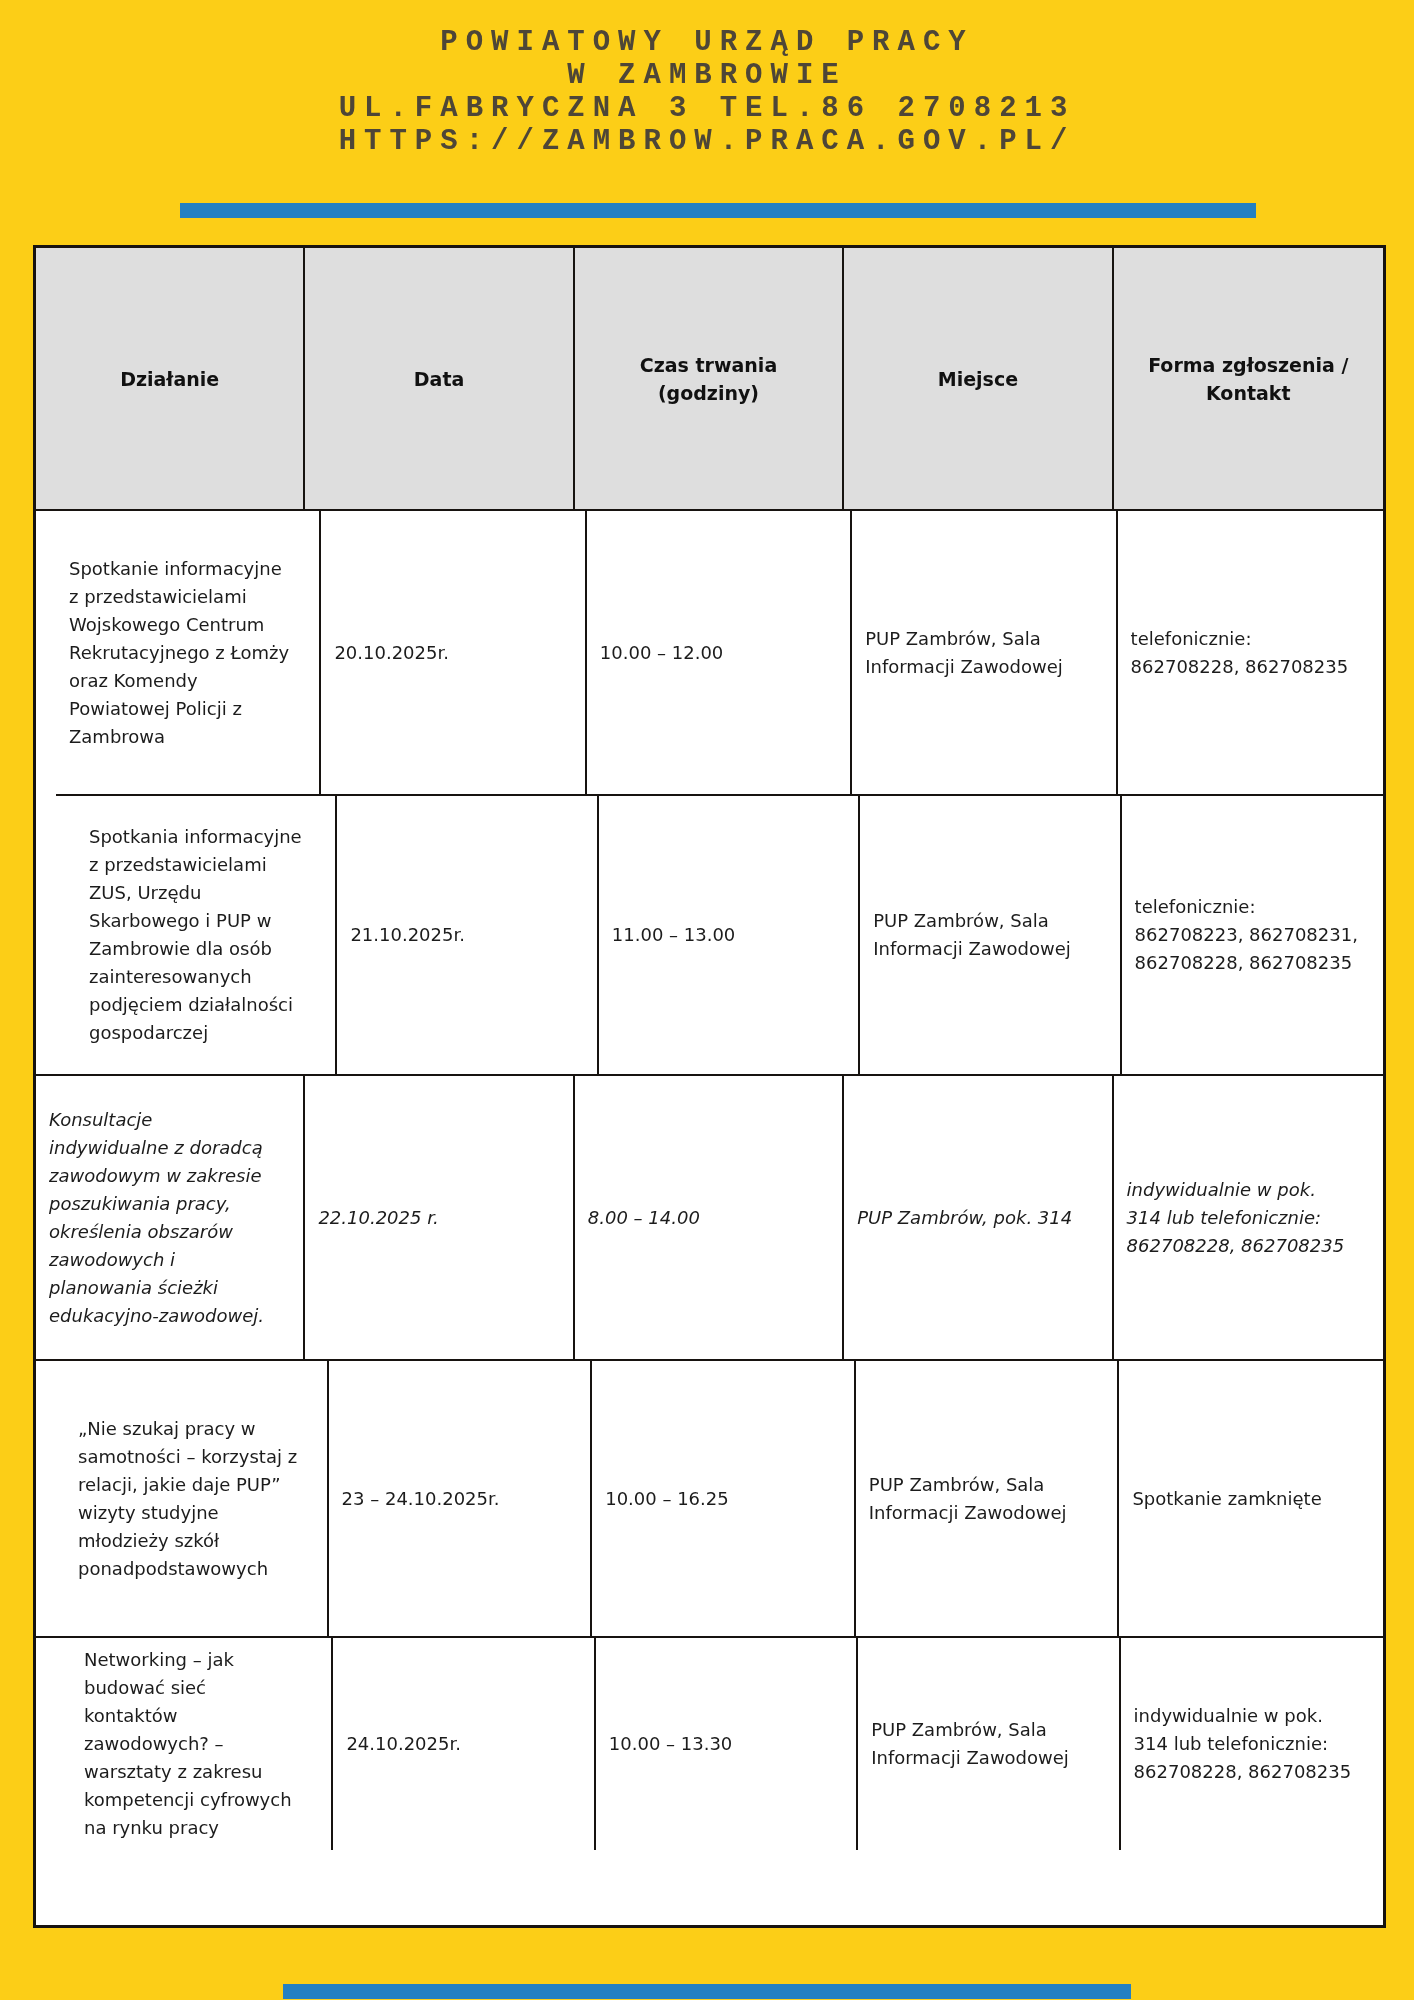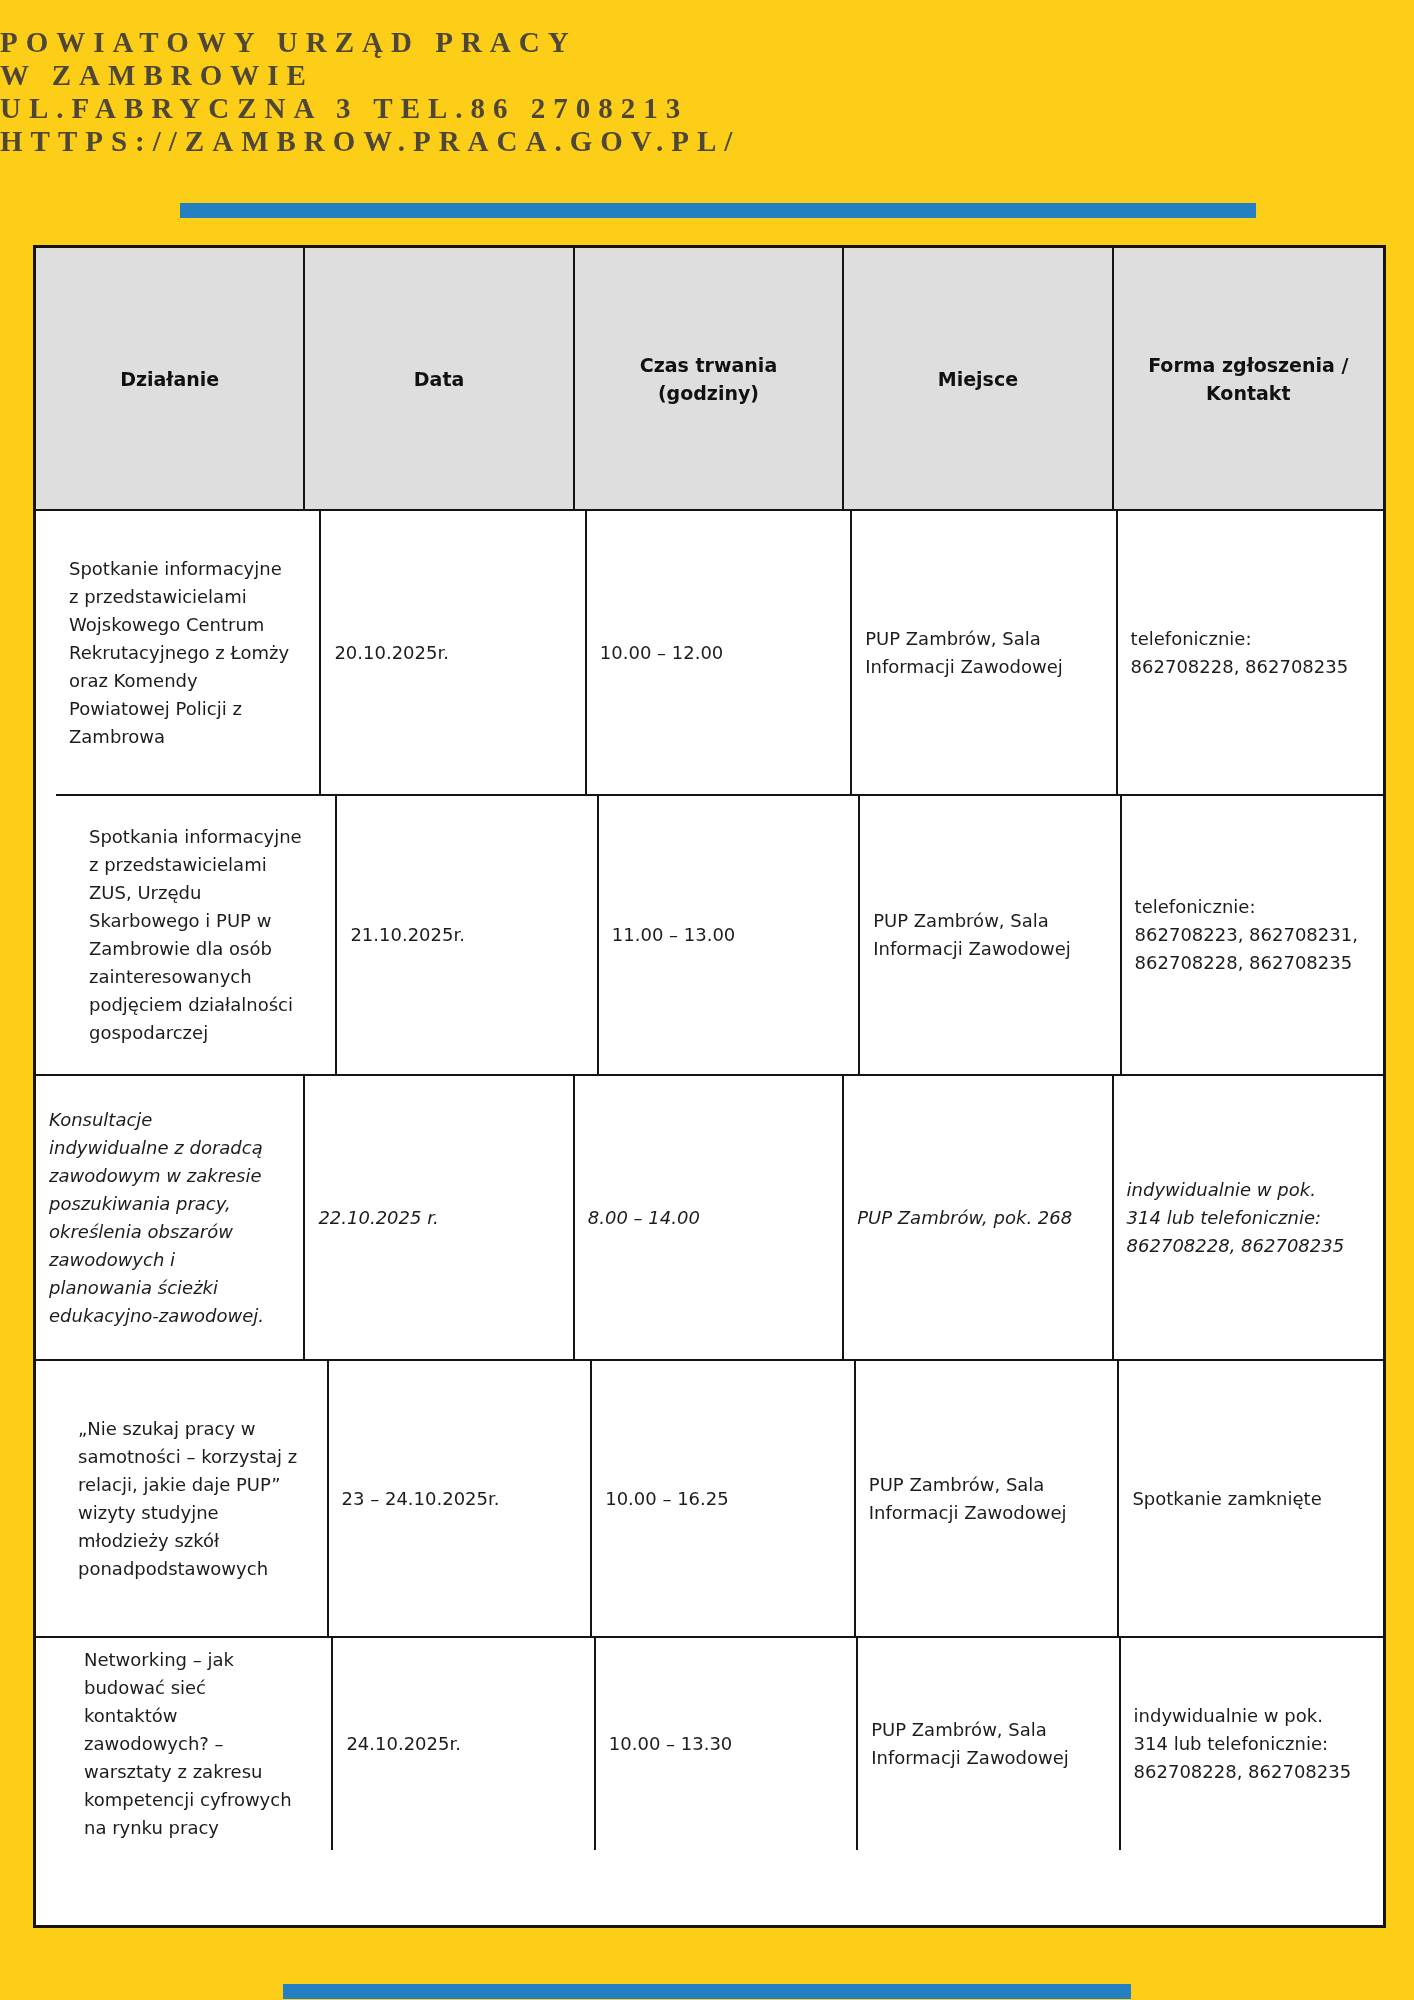--- a/index.html
+++ b/index.html
@@ -10,22 +10,23 @@
     height: 2000px;
     background: #fcce17;
     overflow: hidden;
     font-family: "DejaVu Sans", "Liberation Sans", sans-serif;
   }
   .masthead {
     position: absolute;
     top: 26px;
     left: 0;
     width: 1414px;
+    text-align: center;
     color: #4e4637;
-    font-family: Liberation Serif, serif;
+    font-family: Liberation Mono, monospace;
     font-weight: bold;
   }
   .masthead-line {
     font-size: 29px;
     letter-spacing: 8px;
     line-height: 33px;
     white-space: nowrap;
   }
   .divider {
     position: absolute;
@@ -139,21 +140,21 @@
       <div class="tc">Konsultacje
 indywidualne z doradcą
 zawodowym w zakresie
 poszukiwania pracy,
 określenia obszarów
 zawodowych i
 planowania ścieżki
 edukacyjno-zawodowej.</div>
       <div class="tc">22.10.2025 r.</div>
       <div class="tc">8.00 – 14.00</div>
-      <div class="tc">PUP Zambrów, pok. 268</div>
+      <div class="tc">PUP Zambrów, pok. 314</div>
       <div class="tc">indywidualnie w pok.
 314 lub telefonicznie:
 862708228, 862708235</div>
     </div>
 
     <div class="tr r4">
       <div class="tc">„Nie szukaj pracy w
 samotności – korzystaj z
 relacji, jakie daje PUP”
 wizyty studyjne

